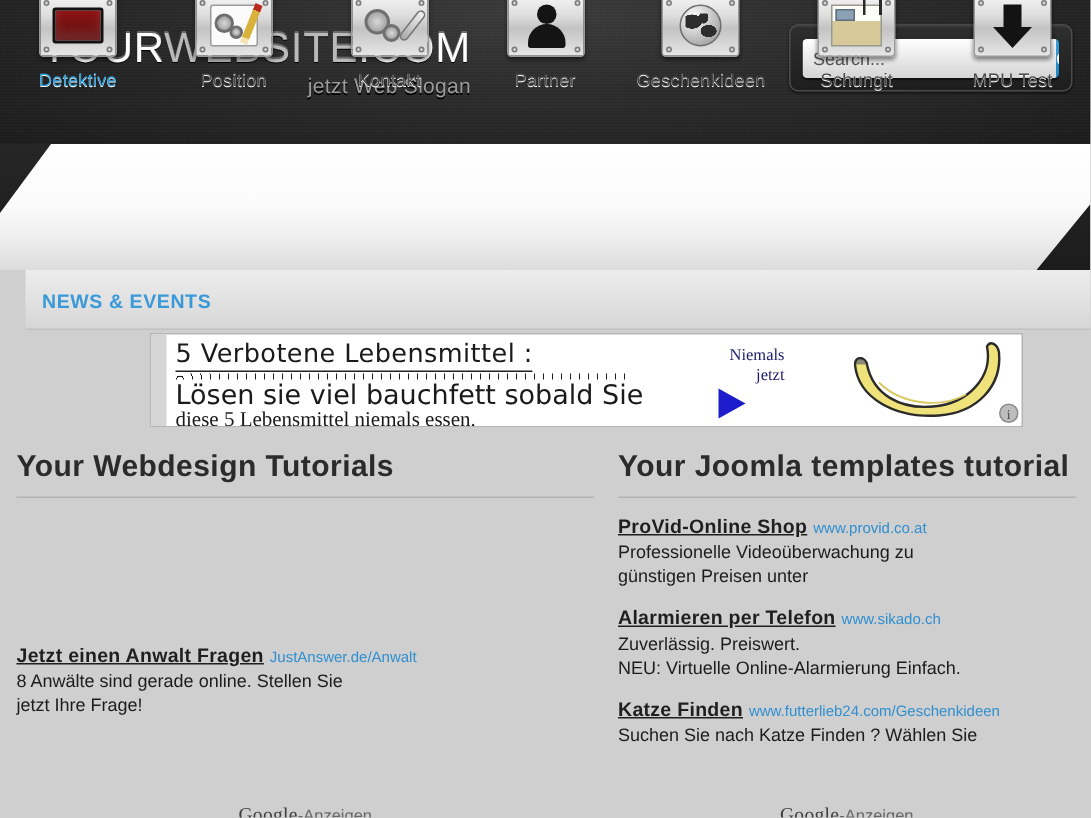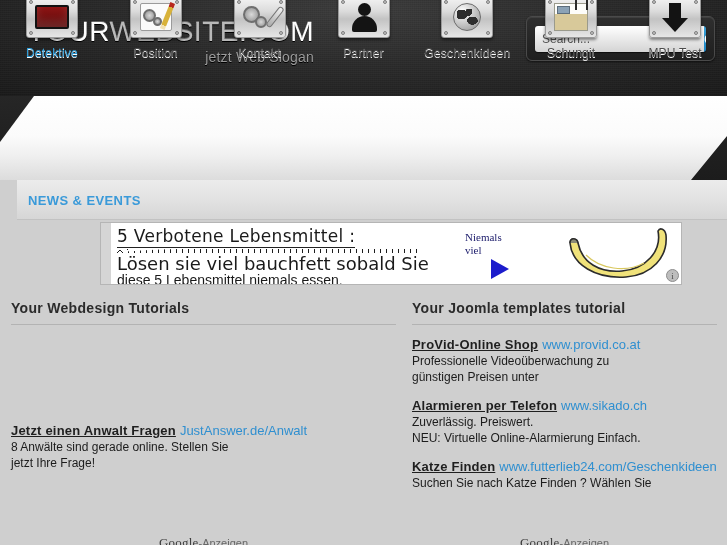--- a/index.html
+++ b/index.html
@@ -358,23 +358,23 @@
     background:
       repeating-radial-gradient(circle at 3px 4px, transparent 0 2px, #1d1d1d 2px 2.6px, transparent 2.7px 6px);
   }
   #banner-sub {
     font-size: 18px;
     line-height: 17px;
     margin-top: 2px;
   }
   #banner-cta {
     position: absolute;
-    left: 364px; top: 8px;
+    left: 352px; top: 8px;
     width: 70px;
-    text-align: left;
+    text-align: right;
     font-family: "Liberation Serif", serif;
     font-size: 11px;
     line-height: 13px;
     color: #1b1b6b;
   }
   #banner-cta-arrow {
     margin: 2px auto 0;
     width: 0; height: 0;
     border-top: 10px solid transparent;
     border-bottom: 10px solid transparent;
@@ -405,21 +405,21 @@
     position: absolute;
     left: 11px; top: 300px;
     width: 385px;
   }
   #col-right {
     position: absolute;
     left: 412px; top: 300px;
     width: 305px;
   }
   .col-head {
-    font-size: 14px;
+    font-size: 20px;
     font-weight: bold;
     color: #2b2b2b;
     letter-spacing: .3px;
     padding-bottom: 8px;
   }
   .col-rule {
     height: 1px;
     background: #b3b3b3;
     margin-bottom: 10px;
   }
@@ -427,21 +427,21 @@
   .ad-title {
     font-size: 13px;
     font-weight: bold;
     color: #1f1f1f;
     text-decoration: underline;
     letter-spacing: .2px;
     cursor: pointer;
     display: inline;
   }
   .ad-url {
-    font-size: 13px;
+    font-size: 10px;
     color: #2f8fd0;
     margin-left: 4px;
     cursor: pointer;
   }
   .ad-desc {
     font-size: 12px;
     line-height: 15px;
     color: #1c1c1c;
     margin-top: 1px;
   }
@@ -606,26 +606,26 @@
   <div id="news-title">NEWS &amp; EVENTS</div>
 </div>
 
 <div id="banner">
   <div id="banner-left"></div>
 
   <div id="banner-text">
     <div id="banner-head">5 Verbotene Lebensmittel :</div>
     <div id="banner-squiggle"></div>
     <div id="banner-sub">Lösen sie viel bauchfett sobald Sie</div>
-    <div id="banner-sub2" style="font-family:Liberation Sans, sans-serif;font-size:14px;line-height:17px;">diese 5 Lebensmittel niemals essen.</div>
+    <div id="banner-sub2" style="font-family:Liberation Serif, serif;font-size:14px;line-height:17px;">diese 5 Lebensmittel niemals essen.</div>
   </div>
 
   <div id="banner-cta">
     <div>Niemals</div>
-    <div>viel</div>
+    <div>jetzt</div>
     <div id="banner-cta-arrow"></div>
   </div>
 
   <svg id="banana" viewBox="0 0 120 58">
     <path d="M14 18 C16 40 40 54 70 52 C96 50 112 32 110 10 C109 4 104 2 102 6 C106 26 90 44 66 46 C44 48 26 38 22 18 C21 13 14 12 14 18 Z" fill="#f0e27a" stroke="#2b2b2b" stroke-width="1.6" stroke-linejoin="round"></path>
     <path d="M14 18 C14 12 21 13 22 18" fill="#8a8a76" stroke="#2b2b2b" stroke-width="1.4"></path>
     <path d="M30 30 C44 44 70 48 88 38" fill="none" stroke="#d9c85f" stroke-width="1.2"></path>
   </svg>
 
   <div id="banner-info">i</div>

